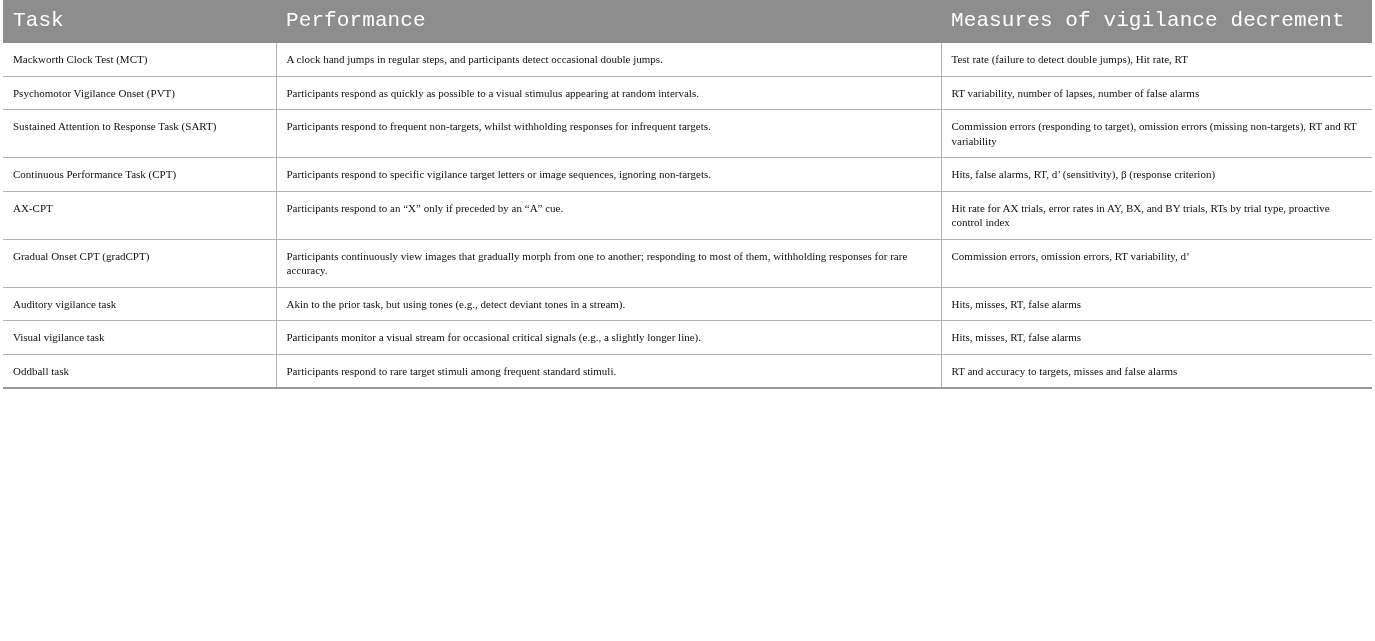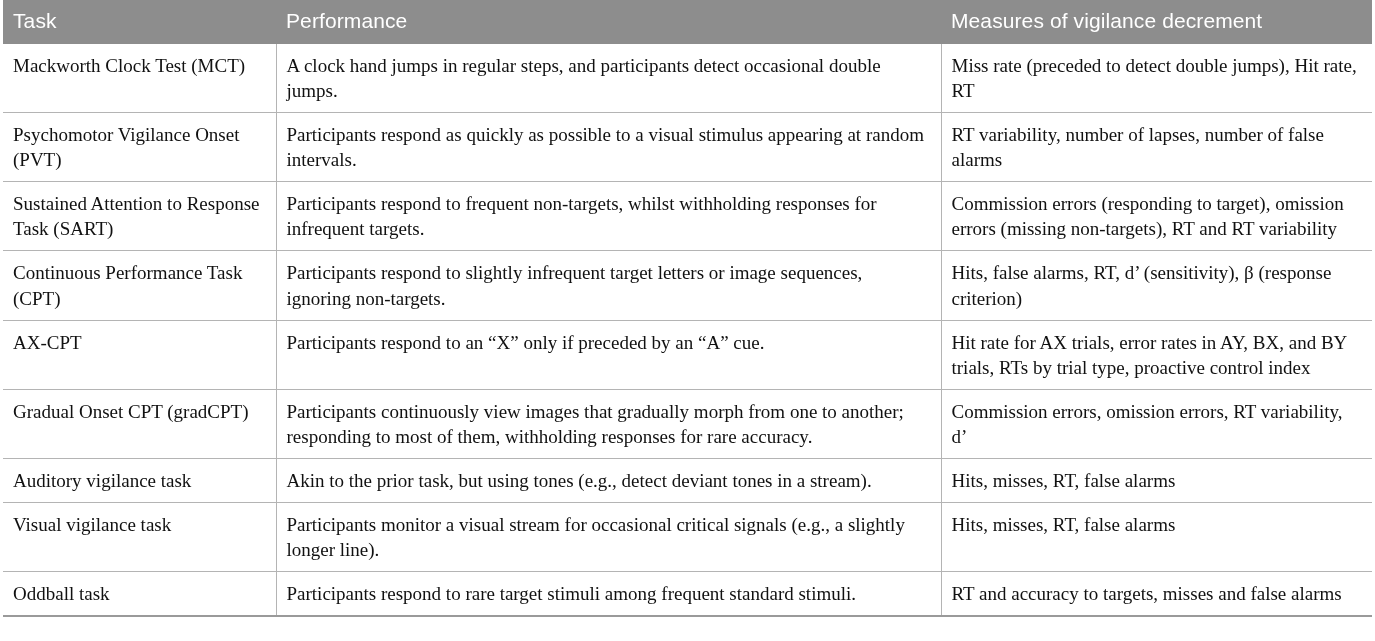--- a/index.html
+++ b/index.html
@@ -22,32 +22,32 @@
     margin: 0 3px;
     table-layout: fixed;
   }
   table.vig-table col.c1 { width: 273px; }
   table.vig-table col.c2 { width: 665px; }
   table.vig-table col.c3 { width: 431px; }
 
   table.vig-table thead th {
     background: #8d8d8d;
     color: #ffffff;
-    font-family: Liberation Sans, sans-serif;
+    font-family: Liberation Mono, monospace;
     font-weight: 400;
     font-size: 21px;
     text-align: left;
     padding: 9px 10px 11px 10px;
     border: none;
     vertical-align: middle;
     letter-spacing: 0.1px;
   }
   table.vig-table tbody td {
     font-family: "Liberation Serif", serif;
-    font-size: 19px;
+    font-size: 11px;
     line-height: 1.32;
     text-align: left;
     vertical-align: top;
     padding: 9px 10px 9px 10px;
     border-right: 1px solid #b4b4b4;
     border-bottom: 1px solid #b4b4b4;
     color: #111111;
   }
   table.vig-table tbody tr td:last-child {
     border-right: none;
@@ -81,35 +81,35 @@
       <tr>
         <th>Task</th>
         <th>Performance</th>
         <th>Measures of vigilance decrement</th>
       </tr>
     </thead>
     <tbody>
       <tr>
         <td class="col-task">Mackworth Clock Test (MCT)</td>
         <td>A clock hand jumps in regular steps, and participants detect occasional double jumps.</td>
-        <td>Miss rate (preceded to detect double jumps), Hit rate, RT</td>
+        <td>Test rate (failure to detect double jumps), Hit rate, RT</td>
       </tr>
       <tr>
         <td class="col-task">Psychomotor Vigilance Onset (PVT)</td>
         <td>Participants respond as quickly as possible to a visual stimulus appearing at random intervals.</td>
         <td>RT variability, number of lapses, number of false alarms</td>
       </tr>
       <tr>
         <td class="col-task">Sustained Attention to Response Task (SART)</td>
         <td>Participants respond to frequent non-targets, whilst withholding responses for infrequent targets.</td>
         <td>Commission errors (responding to target), omission errors (missing non-targets), RT and RT variability</td>
       </tr>
       <tr>
         <td class="col-task">Continuous Performance Task (CPT)</td>
-        <td>Participants respond to slightly infrequent target letters or image sequences, ignoring non-targets.</td>
+        <td>Participants respond to specific vigilance target letters or image sequences, ignoring non-targets.</td>
         <td>Hits, false alarms, RT, d’ (sensitivity), β (response criterion)</td>
       </tr>
       <tr>
         <td class="col-task">AX-CPT</td>
         <td>Participants respond to an “X” only if preceded by an “A” cue.</td>
         <td>Hit rate for AX trials, error rates in AY, BX, and BY trials, RTs by trial type, proactive control index</td>
       </tr>
       <tr>
         <td class="col-task">Gradual Onset CPT (gradCPT)</td>
         <td>Participants continuously view images that gradually morph from one to another; responding to most of them, withholding responses for rare accuracy.</td>

